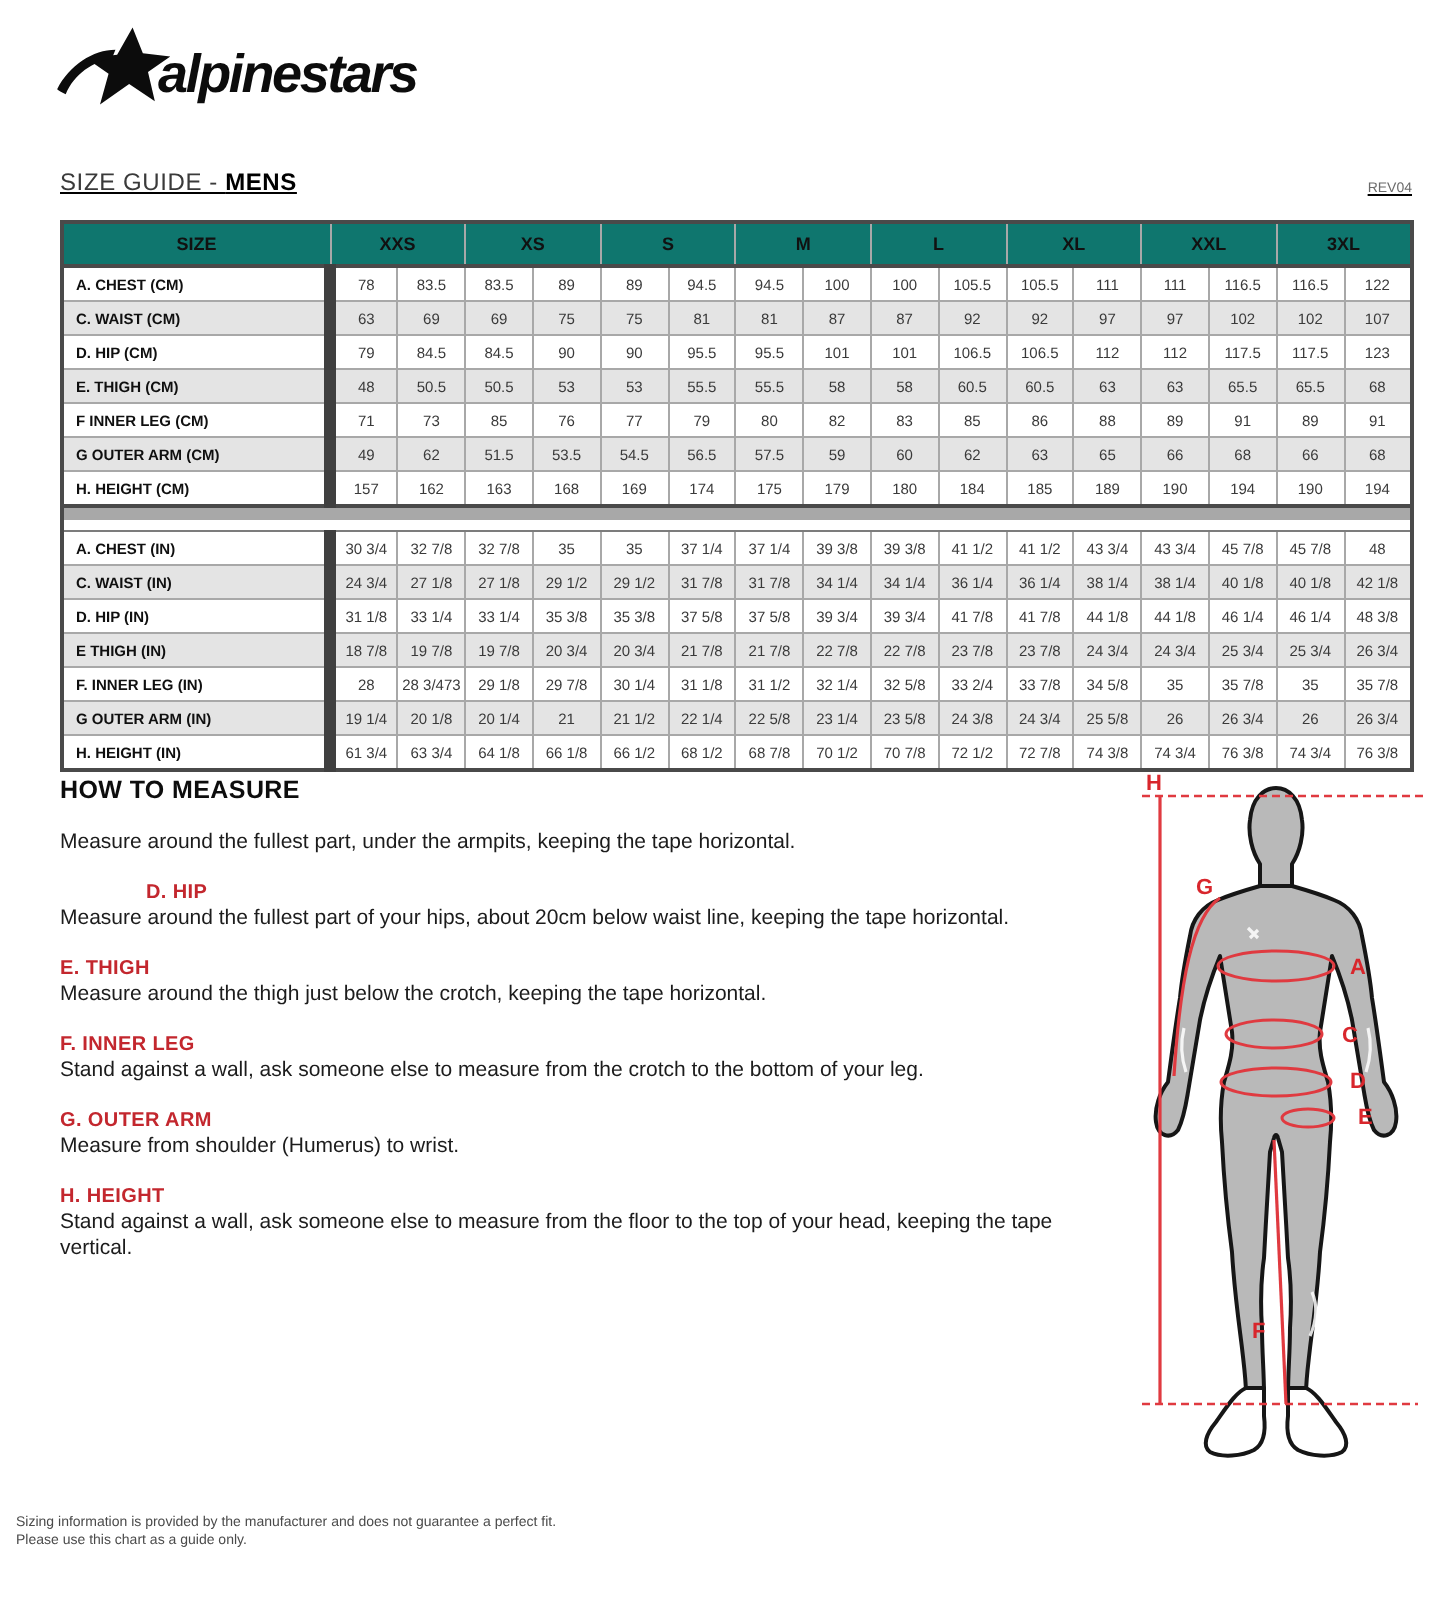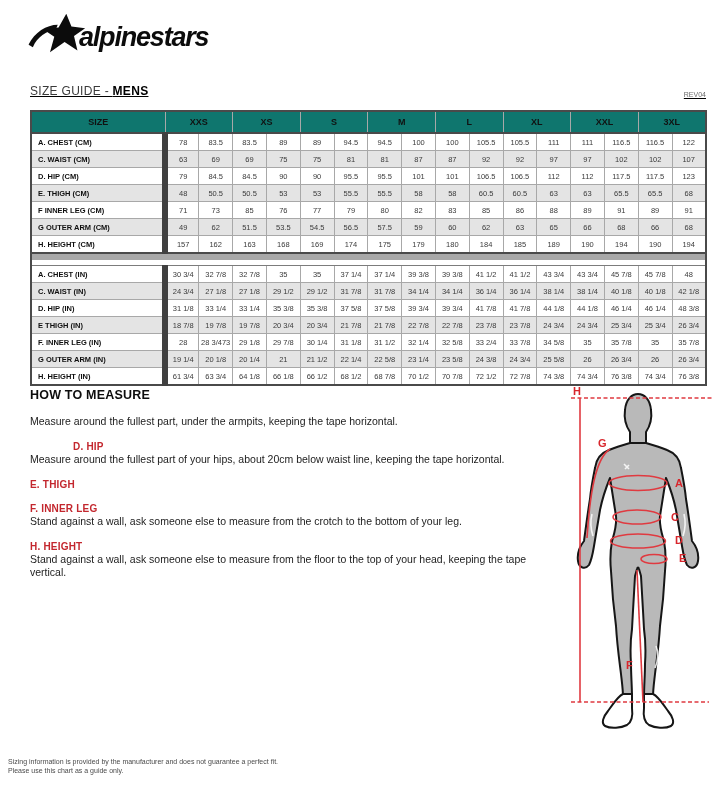--- a/index.html
+++ b/index.html
@@ -390,24 +390,29 @@
   <div>
       <div class="howto-item">
         <p>Measure around the fullest part, under the armpits, keeping the tape horizontal.</p>
       </div>
       <div class="howto-item">
         <h3 style="color: rgb(195, 39, 46); margin-left: 43px;">D. HIP</h3>
         <p>Measure around the fullest part of your hips, about 20cm below waist line, keeping the tape horizontal.</p>
       </div>
       <div class="howto-item">
         <h3 style="color: rgb(195, 39, 46);">E. THIGH</h3>
+        <p>Measure around the thigh just below the crotch, keeping the tape horizontal.</p>
       </div>
       <div class="howto-item">
         <h3 style="color: rgb(195, 39, 46);">F. INNER LEG</h3>
         <p>Stand against a wall, ask someone else to measure from the crotch to the bottom of your leg.</p>
+      </div>
+      <div class="howto-item">
+        <h3 style="color: rgb(195, 39, 46);">G. OUTER ARM</h3>
+        <p>Measure from shoulder (Humerus) to wrist.</p>
       </div>
       <div class="howto-item">
         <h3 style="color: rgb(195, 39, 46);">H. HEIGHT</h3>
         <p>Stand against a wall, ask someone else to measure from the floor to the top of your head, keeping the tape vertical.</p>
       </div>
     </div>
 </div>
 
 <div class="figure">
   <svg viewBox="0 0 152 374">

